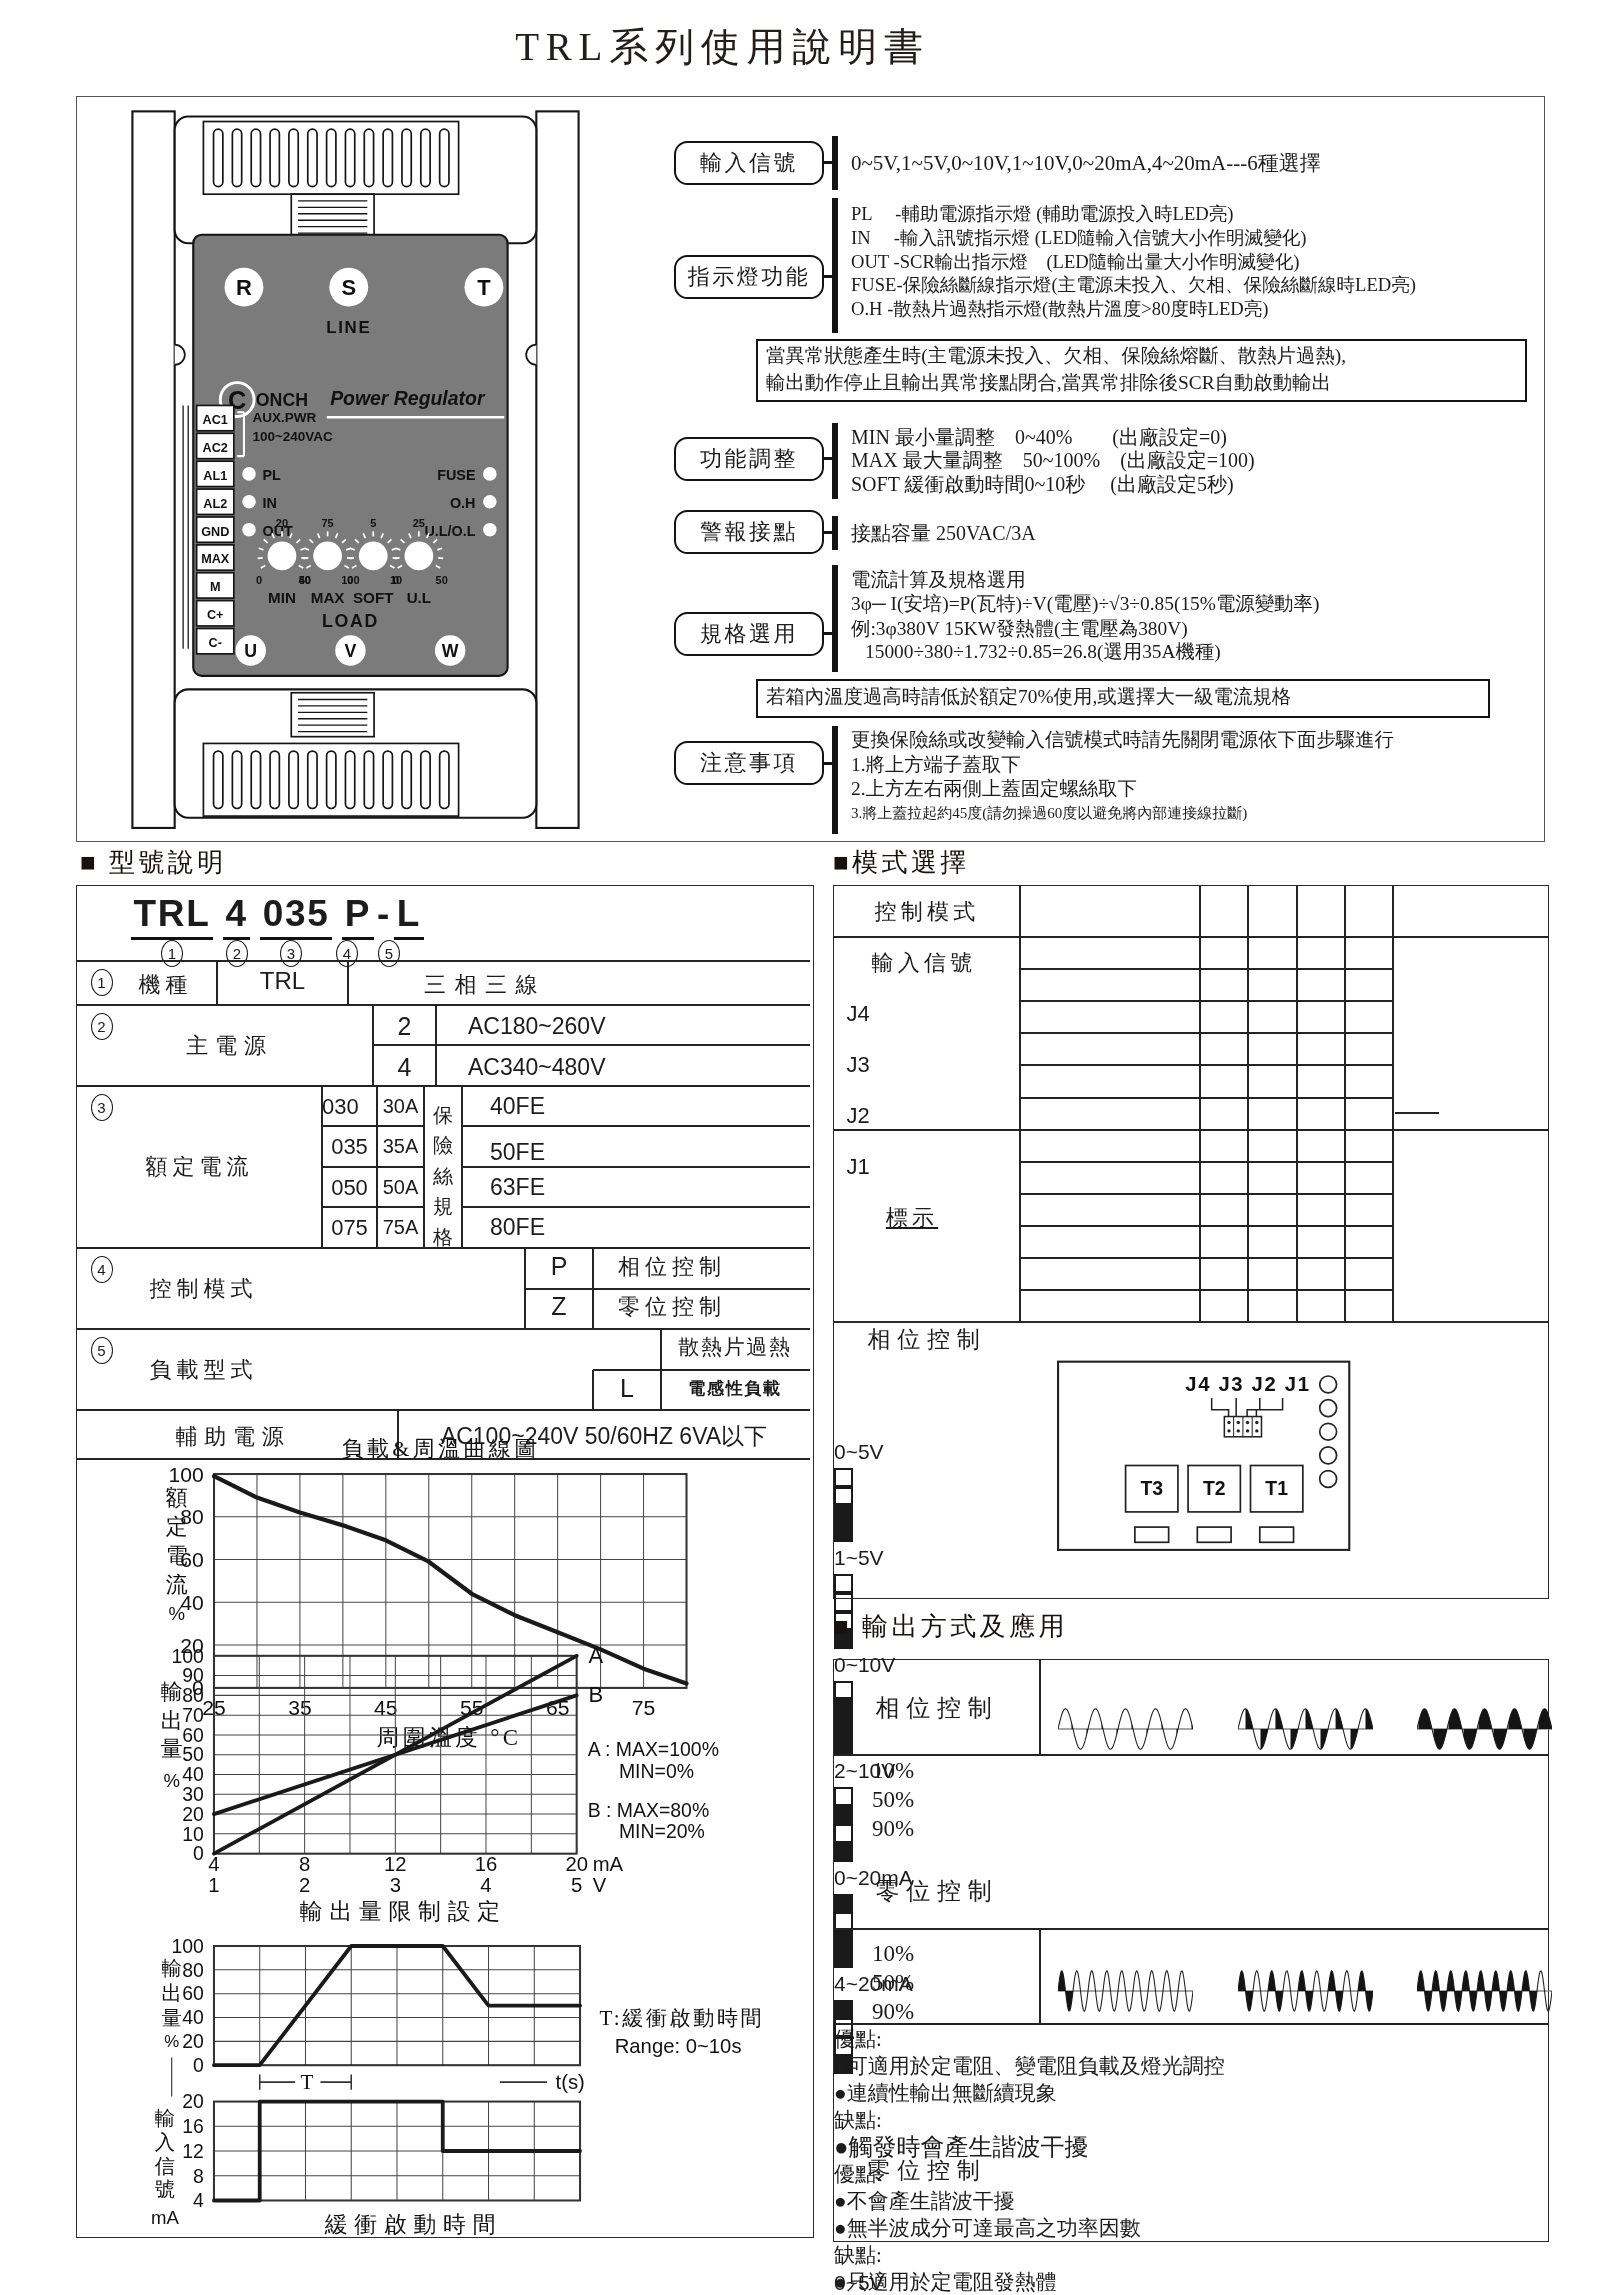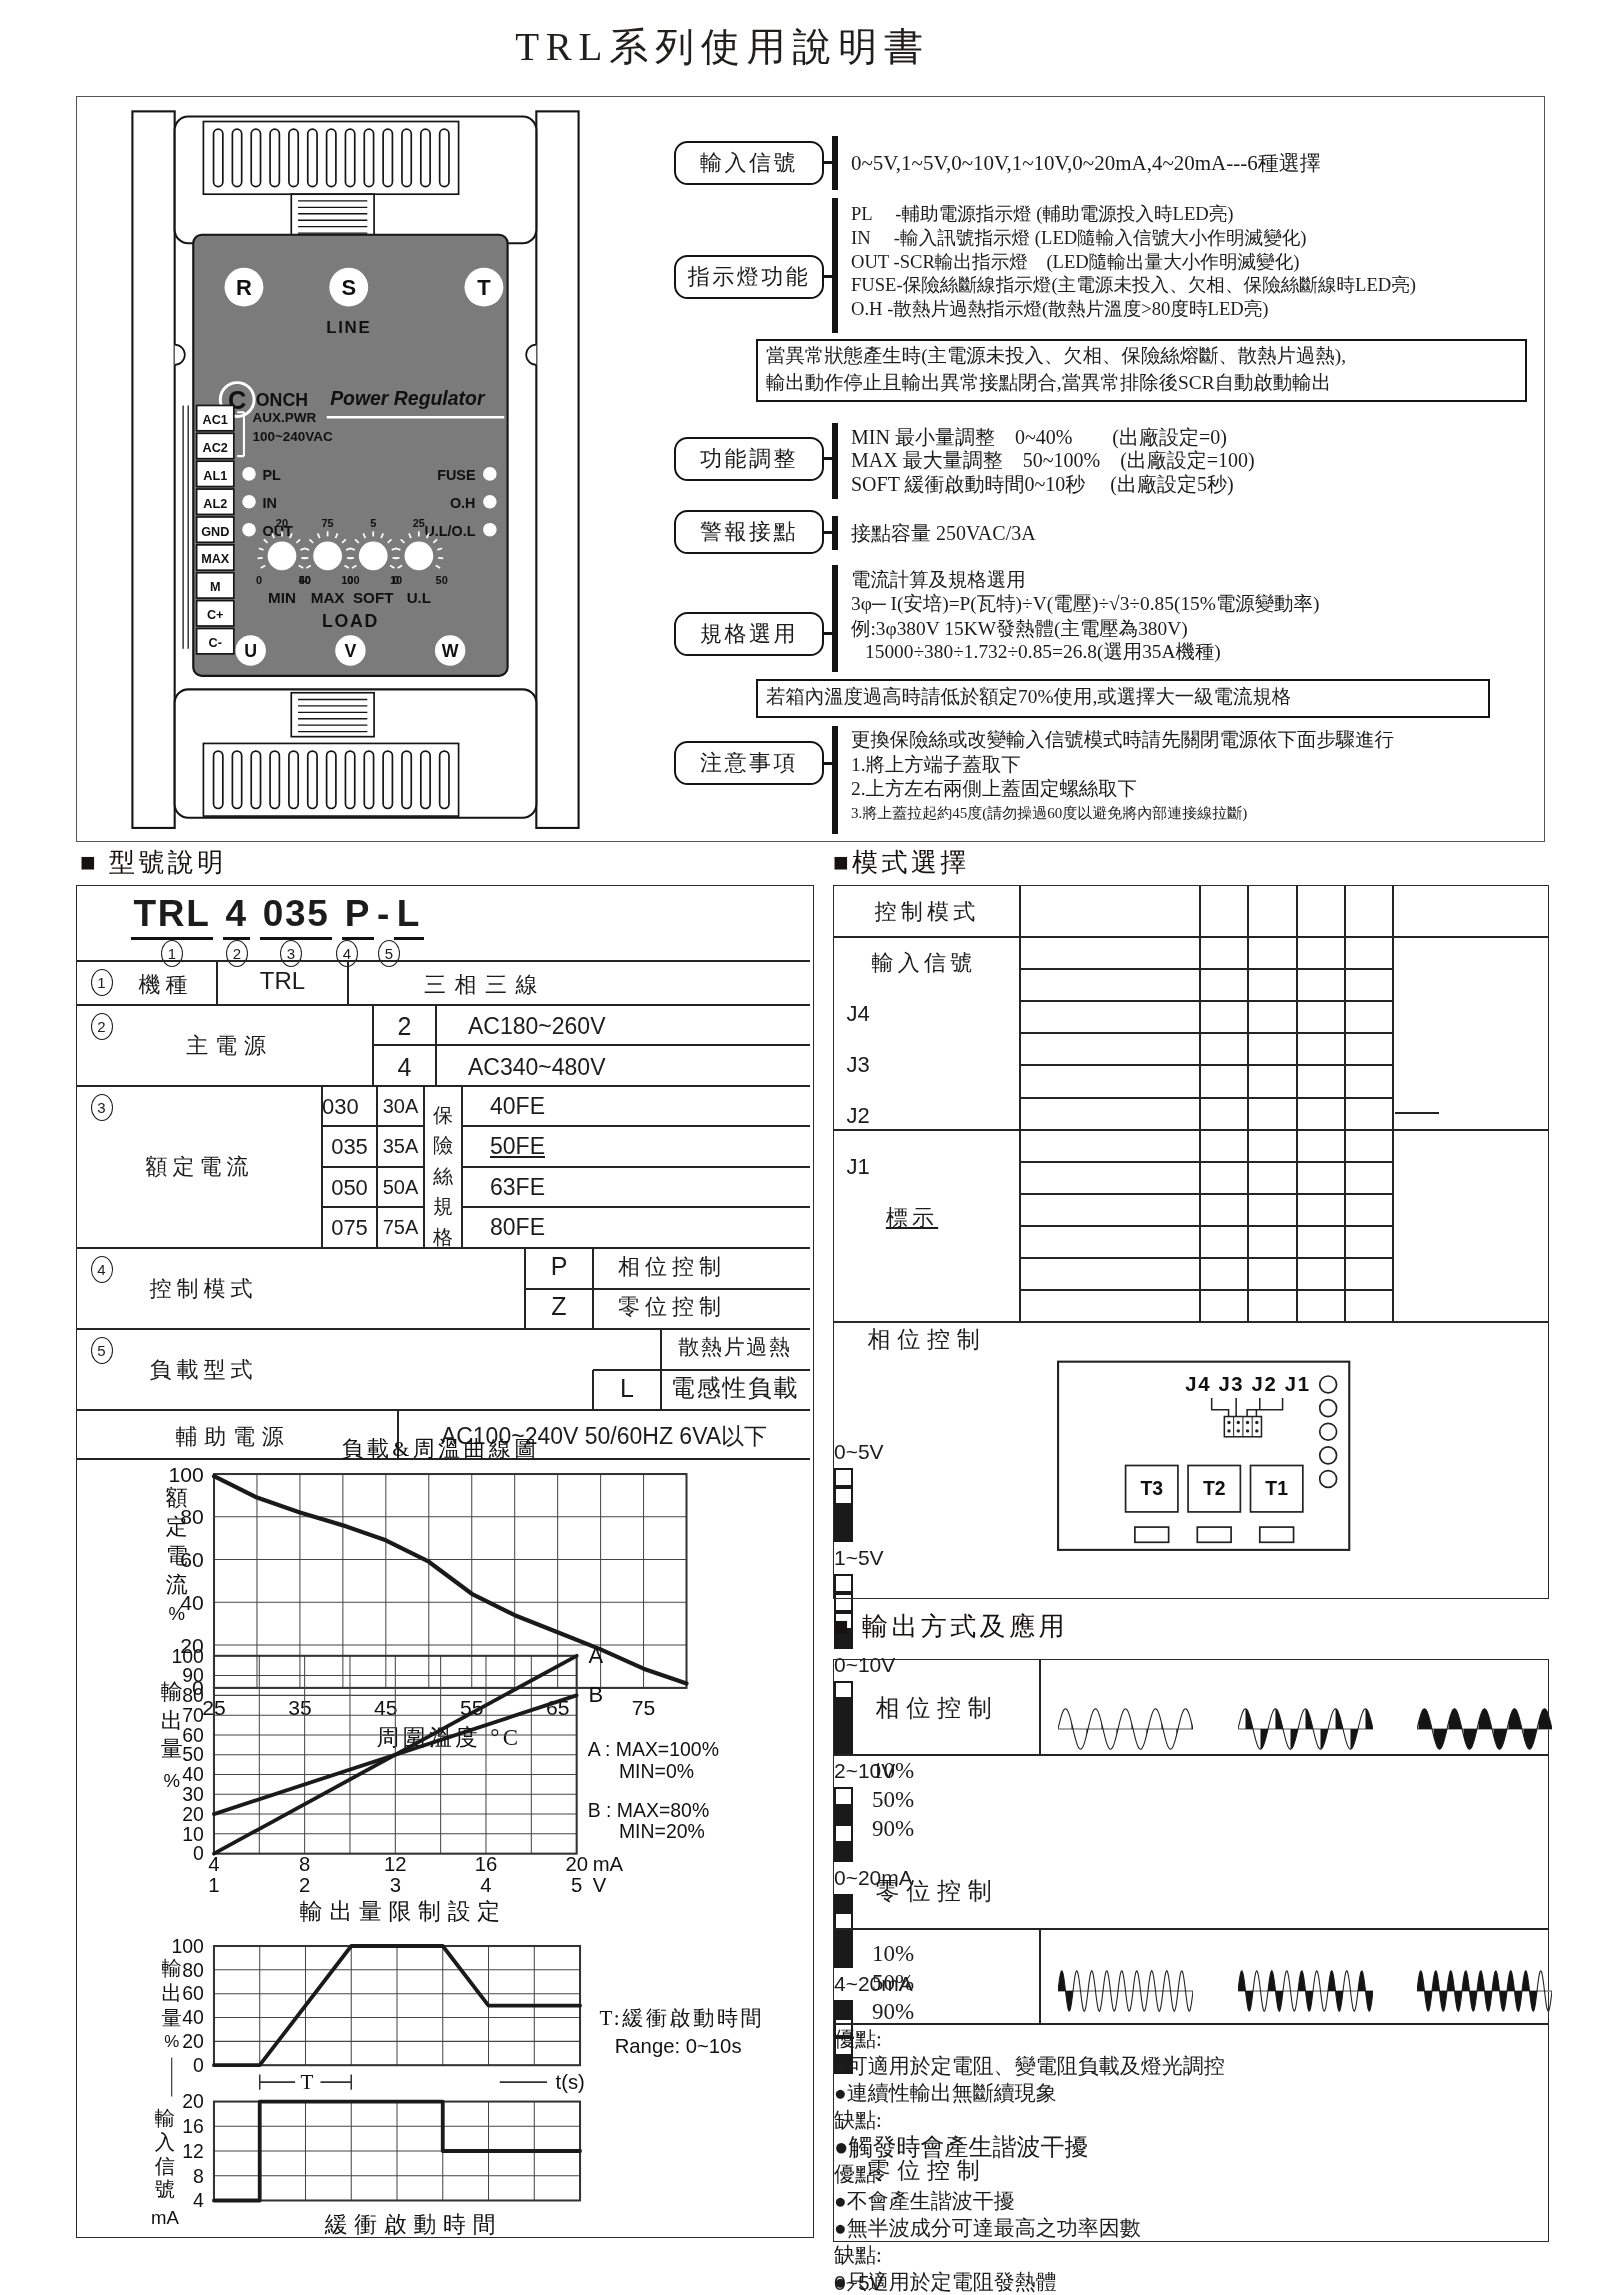--- a/index.html
+++ b/index.html
@@ -302,21 +302,21 @@
         <div class="san mcell" style="left: 391px; top: 123px; height: 41px; line-height: 34px; font-size: 23px;">AC180~260V</div>
         <div class="san mcell" style="left: 296px; top: 164px; width: 63px; height: 41px; line-height: 34px; text-align: center; font-size: 25px;">4</div>
         <div class="san mcell" style="left: 391px; top: 164px; height: 41px; line-height: 34px; font-size: 23px;">AC340~480V</div>
         <div class="circ san" style="left: 13.5px; top: 208px;">3</div>
         <div class="ser mcell" style="left: 17px; top: 266px; width: 211px; text-align: center; font-size: 22px; letter-spacing: 5px;">額定電流</div>
         <div class="san mcell" style="left: 245px; top: 200px; width: 31px; height: 41px; line-height: 41px; text-align: center; font-size: 22px;">030</div>
         <div class="san mcell" style="left: 300px; top: 200px; width: 47px; height: 41px; line-height: 41px; text-align: center; font-size: 20px;">30A</div>
         <div class="san mcell" style="left: 413px; top: 200px; height: 41px; line-height: 41px; font-size: 23px;">40FE</div>
         <div class="san mcell" style="left: 245px; top: 240px; width: 55px; height: 41px; line-height: 41px; text-align: center; font-size: 22px;">035</div>
         <div class="san mcell" style="left: 300px; top: 240px; width: 47px; height: 41px; line-height: 41px; text-align: center; font-size: 20px;">35A</div>
-        <div class="san mcell" style="left: 413px; top: 240px; height: 38px; line-height: 41px; font-size: 23px; text-decoration: underline;">50FE</div>
+        <div class="san mcell" style="left: 413px; top: 246px; height: 38px; line-height: 41px; font-size: 23px;">50FE</div>
         <div class="san mcell" style="left: 245px; top: 281px; width: 55px; height: 41px; line-height: 41px; text-align: center; font-size: 22px;">050</div>
         <div class="san mcell" style="left: 300px; top: 281px; width: 47px; height: 41px; line-height: 41px; text-align: center; font-size: 20px;">50A</div>
         <div class="san mcell" style="left: 413px; top: 281px; height: 41px; line-height: 41px; font-size: 23px;">63FE</div>
         <div class="san mcell" style="left: 245px; top: 321px; width: 55px; height: 41px; line-height: 41px; text-align: center; font-size: 22px;">075</div>
         <div class="san mcell" style="left: 300px; top: 321px; width: 47px; height: 41px; line-height: 41px; text-align: center; font-size: 20px;">75A</div>
         <div class="san mcell" style="left: 413px; top: 321px; height: 32px; line-height: 41px; font-size: 23px;">80FE</div>
         <div class="ser mcell" style="left: 348px; top: 215px; width: 36px; height: 29px; line-height: 29px; text-align: center; font-size: 20px;">保</div>
         <div class="ser mcell" style="left: 348px; top: 245px; width: 36px; height: 29px; line-height: 29px; text-align: center; font-size: 20px;">險</div>
         <div class="ser mcell" style="left: 348px; top: 276px; width: 36px; height: 29px; line-height: 29px; text-align: center; font-size: 20px;">絲</div>
         <div class="ser mcell" style="left: 348px; top: 306px; width: 36px; height: 29px; line-height: 29px; text-align: center; font-size: 20px;">規</div>
@@ -324,21 +324,21 @@
         <div class="circ san" style="left: 13.5px; top: 370px;">4</div>
         <div class="ser mcell" style="left: 25px; top: 388px; width: 203px; text-align: center; font-size: 22px; letter-spacing: 5px;">控制模式</div>
         <div class="san mcell" style="left: 448px; top: 362px; width: 68px; height: 41px; line-height: 37px; text-align: center; font-size: 25px;">P</div>
         <div class="ser mcell" style="left: 541px; top: 362px; height: 41px; line-height: 37px; font-size: 22px; letter-spacing: 5px;">相位控制</div>
         <div class="san mcell" style="left: 448px; top: 402px; width: 68px; height: 41px; line-height: 37px; text-align: center; font-size: 25px;">Z</div>
         <div class="ser mcell" style="left: 541px; top: 402px; height: 41px; line-height: 37px; font-size: 22px; letter-spacing: 5px;">零位控制</div>
         <div class="circ san" style="left: 13.5px; top: 451px;">5</div>
         <div class="ser mcell" style="left: 25px; top: 469px; width: 203px; text-align: center; font-size: 22px; letter-spacing: 5px;">負載型式</div>
         <div class="san mcell" style="left: 516px; top: 484px; width: 68px; height: 41px; line-height: 37px; text-align: center; font-size: 25px;">L</div>
         <div class="ser mcell" style="left: 583px; top: 443px; width: 150px; height: 41px; line-height: 37px; text-align: center; font-size: 21px; letter-spacing: 1.7px;">散熱片過熱</div>
-        <div class="ser mcell" style="left: 583px; top: 484px; width: 150px; height: 41px; line-height: 37px; text-align: center; font-size: 24px; letter-spacing: 1.7px;">電感性負載</div>
+        <div class="ser mcell" style="left: 583px; top: 484px; width: 150px; height: 41px; line-height: 37px; text-align: center; font-size: 17px; letter-spacing: 1.7px; font-weight: bold;">電感性負載</div>
         <div class="ser mcell" style="left: 25px; top: 536px; width: 262px; text-align: center; font-size: 22px; letter-spacing: 6.8px;">輔助電源</div>
         <div class="san mcell" style="left: 321px; top: 535px; width: 412px; text-align: center; font-size: 23px;">AC100~240V 50/60HZ  6VA以下</div>
       </div>
     <svg id="chart1" style="position:absolute;left:0;top:550px" width="733" height="355" viewBox="0 0 867 420">
         <text x="430" y="24" font-size="26" text-anchor="middle" letter-spacing="4" style="font-family: &quot;Liberation Serif&quot;, &quot;DejaVu Serif&quot;, serif;">負載&amp;周溫曲線圖</text>
         <line x1="162" x2="162" y1="45" y2="298" stroke="#444" stroke-width="1.2"></line>
         <line x1="212.8181818181818" x2="212.8181818181818" y1="45" y2="298" stroke="#444" stroke-width="1.2"></line>
         <line x1="263.6363636363636" x2="263.6363636363636" y1="45" y2="298" stroke="#444" stroke-width="1.2"></line>
         <line x1="314.4545454545455" x2="314.4545454545455" y1="45" y2="298" stroke="#444" stroke-width="1.2"></line>
         <line x1="365.27272727272725" x2="365.27272727272725" y1="45" y2="298" stroke="#444" stroke-width="1.2"></line>

